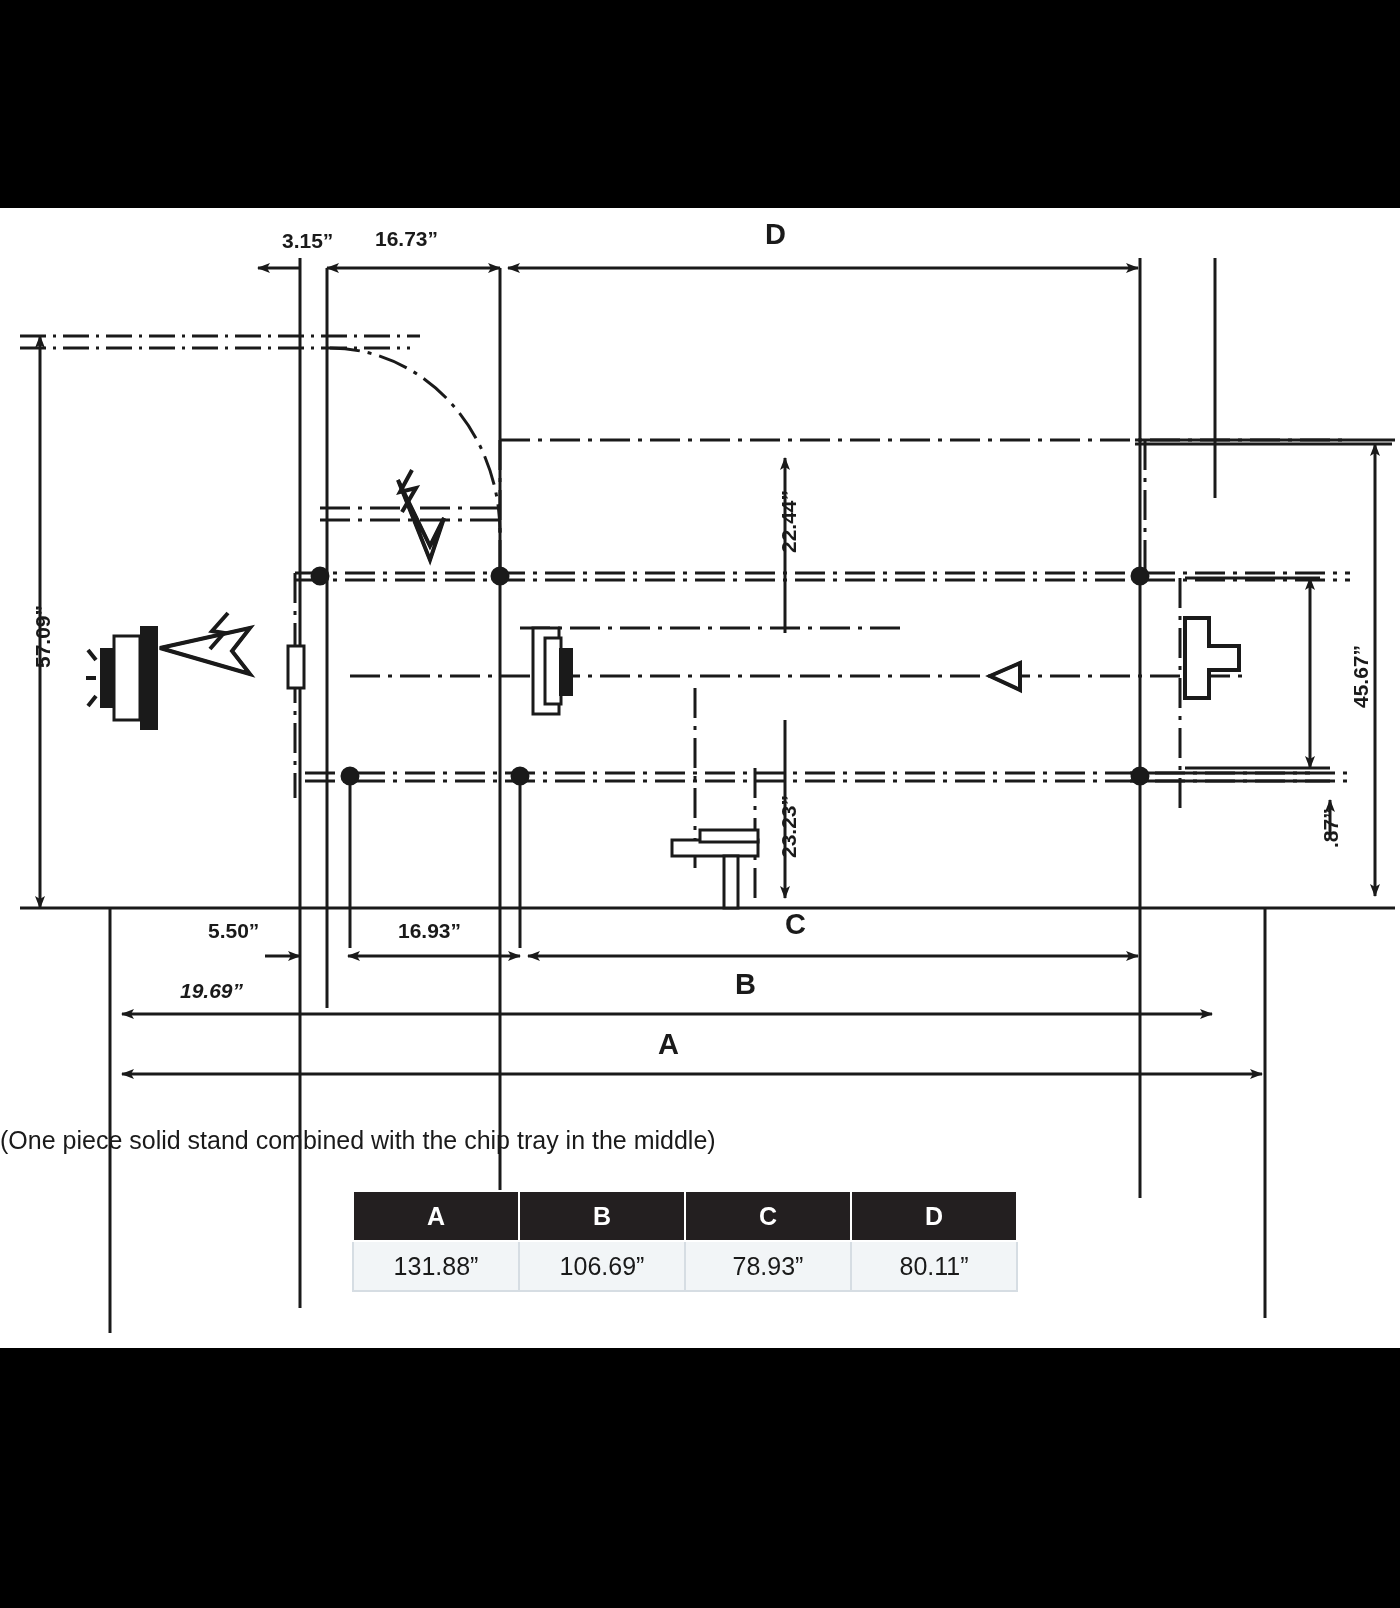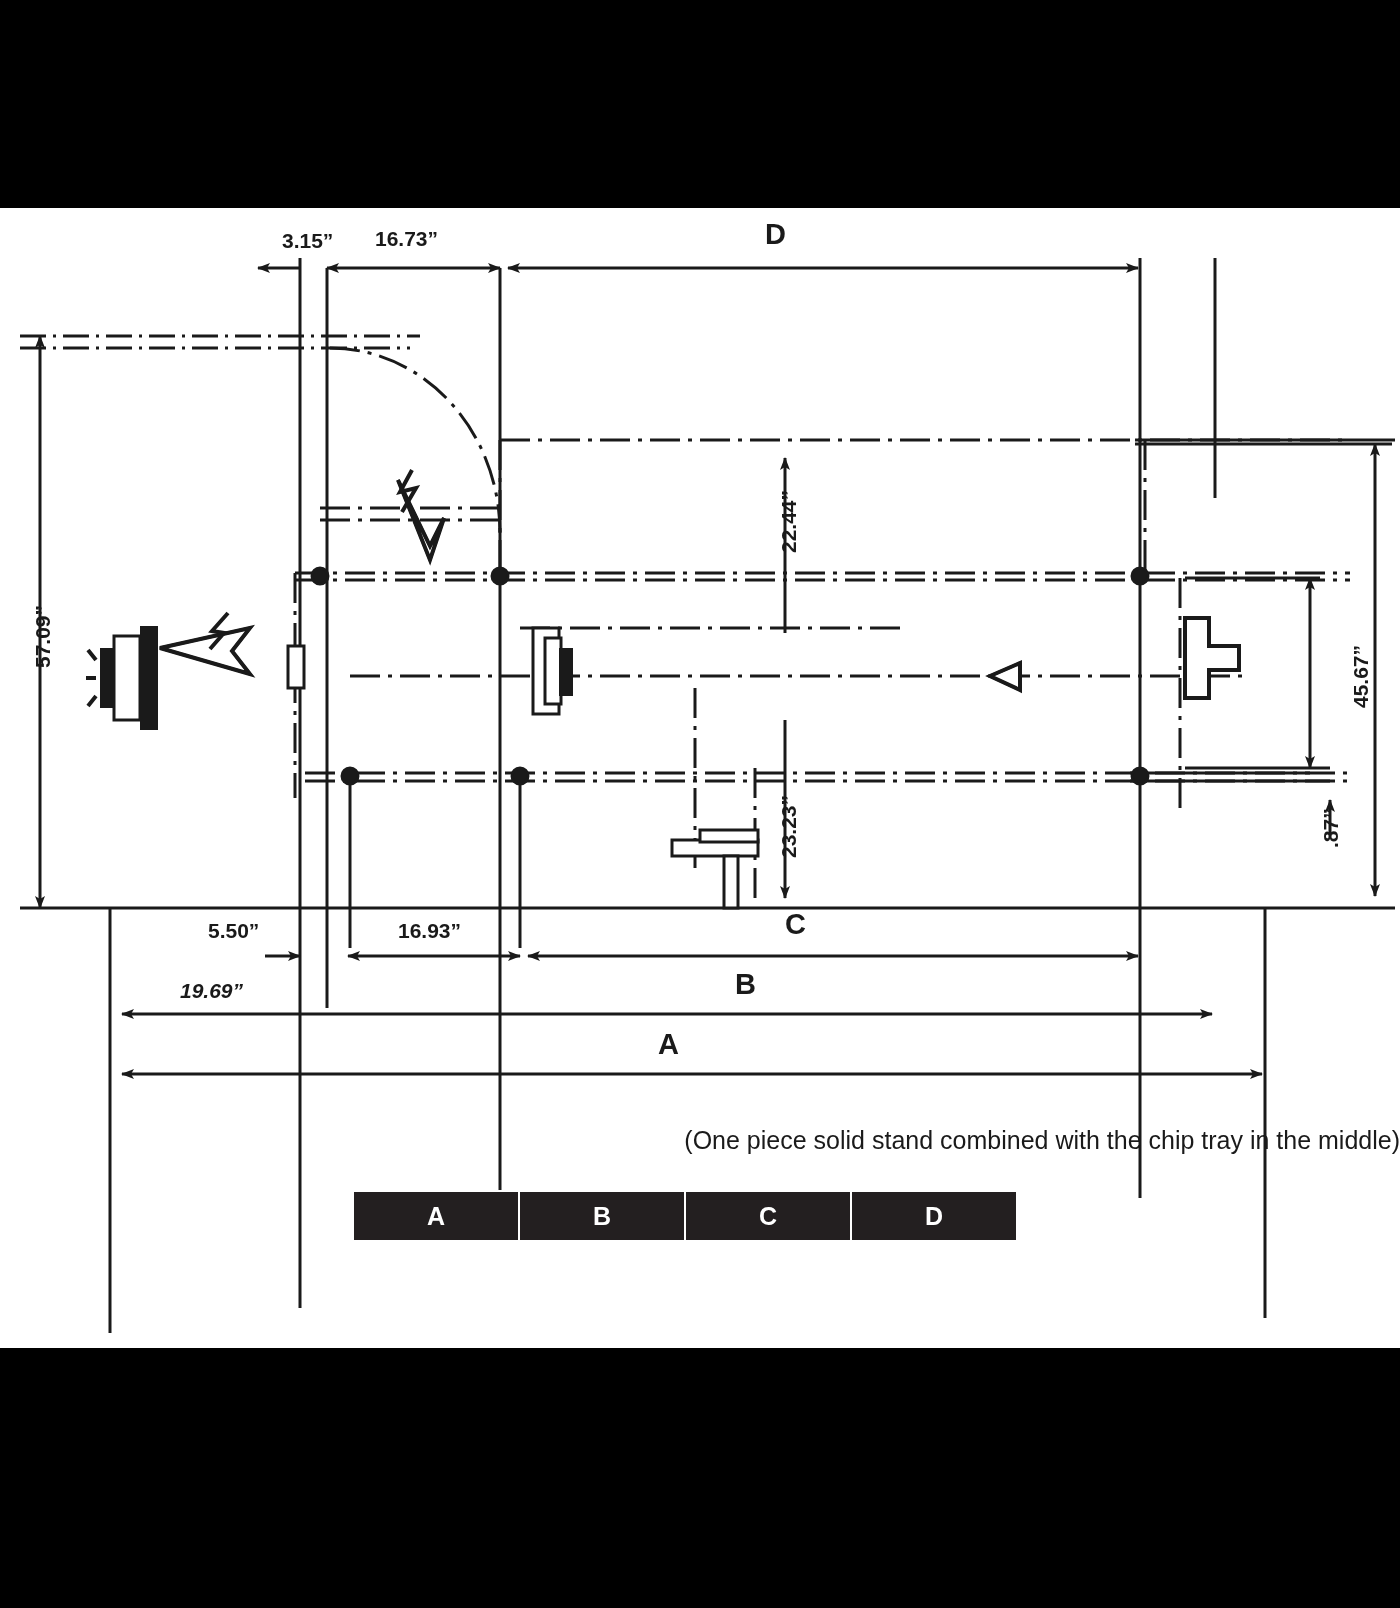--- a/index.html
+++ b/index.html
@@ -46,21 +46,21 @@
   .lbl.big   { font-size: 29px; }
   .lbl.vert {
     transform-origin: left top;
     transform: rotate(-90deg);
   }
   .caption {
     position: absolute;
     left: 0;
     top: 918px;
     width: 1400px;
-    text-align: right;
+    text-align: left;
     font-size: 25px;
     font-weight: normal;
     color: #1a1a1a;
     font-family: "Liberation Sans", sans-serif;
   }
   
   #dimtable {
     position: absolute;
     left: 352px;
     top: 982px;
@@ -237,17 +237,23 @@
     <table id="dimtable">
       <thead>
         <tr>
           <th>A</th>
           <th>B</th>
           <th>C</th>
           <th>D</th>
         </tr>
       </thead>
       <tbody>
+        <tr class="alt">
+          <td>131.88”</td>
+          <td>106.69”</td>
+          <td>78.93”</td>
+          <td>80.11”</td>
+        </tr>
       </tbody>
     </table>
 
   </div>
 </div>
 
 </body></html>

